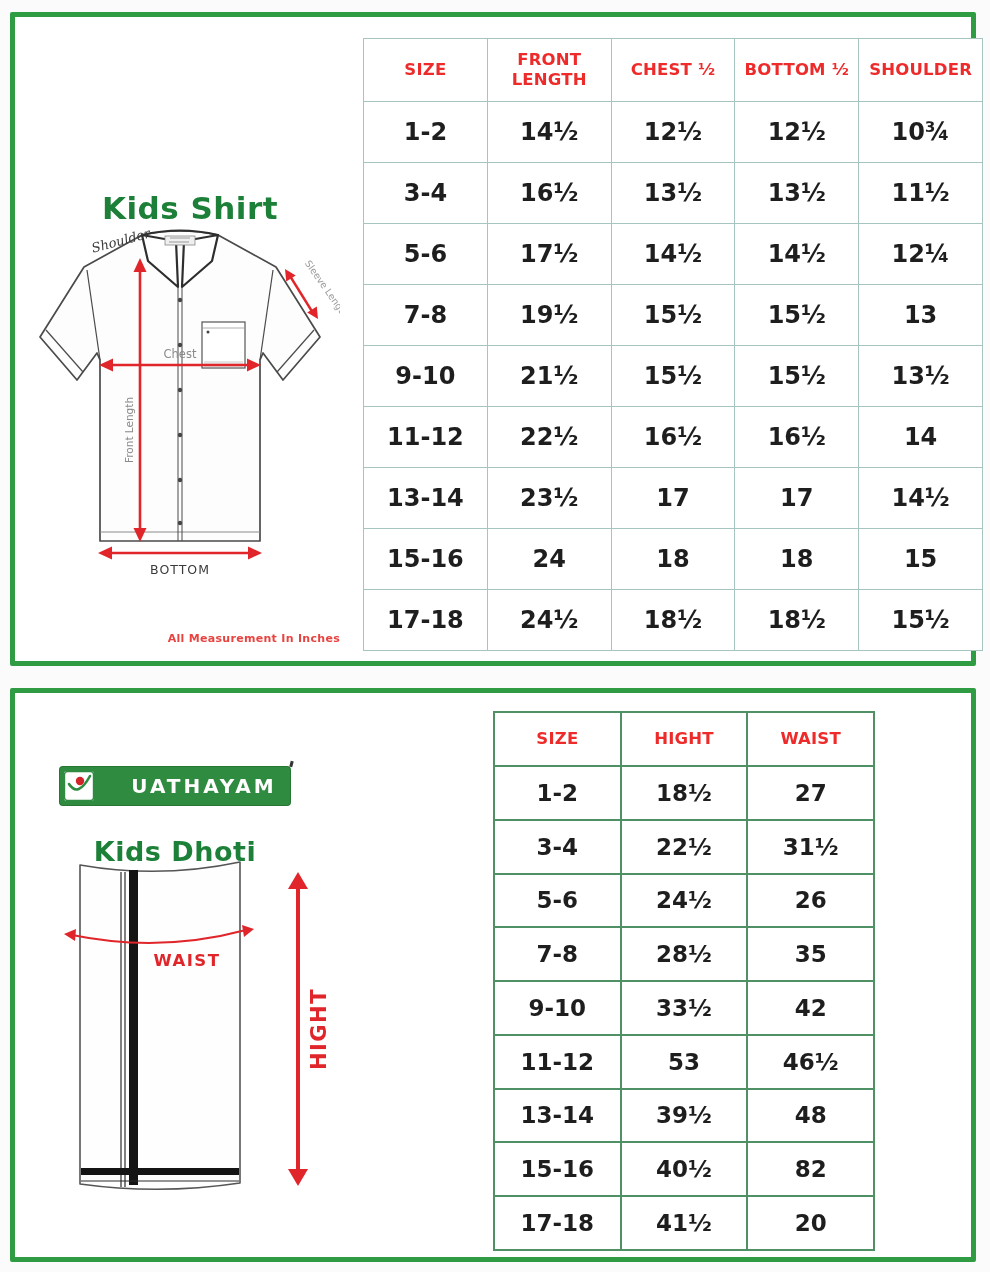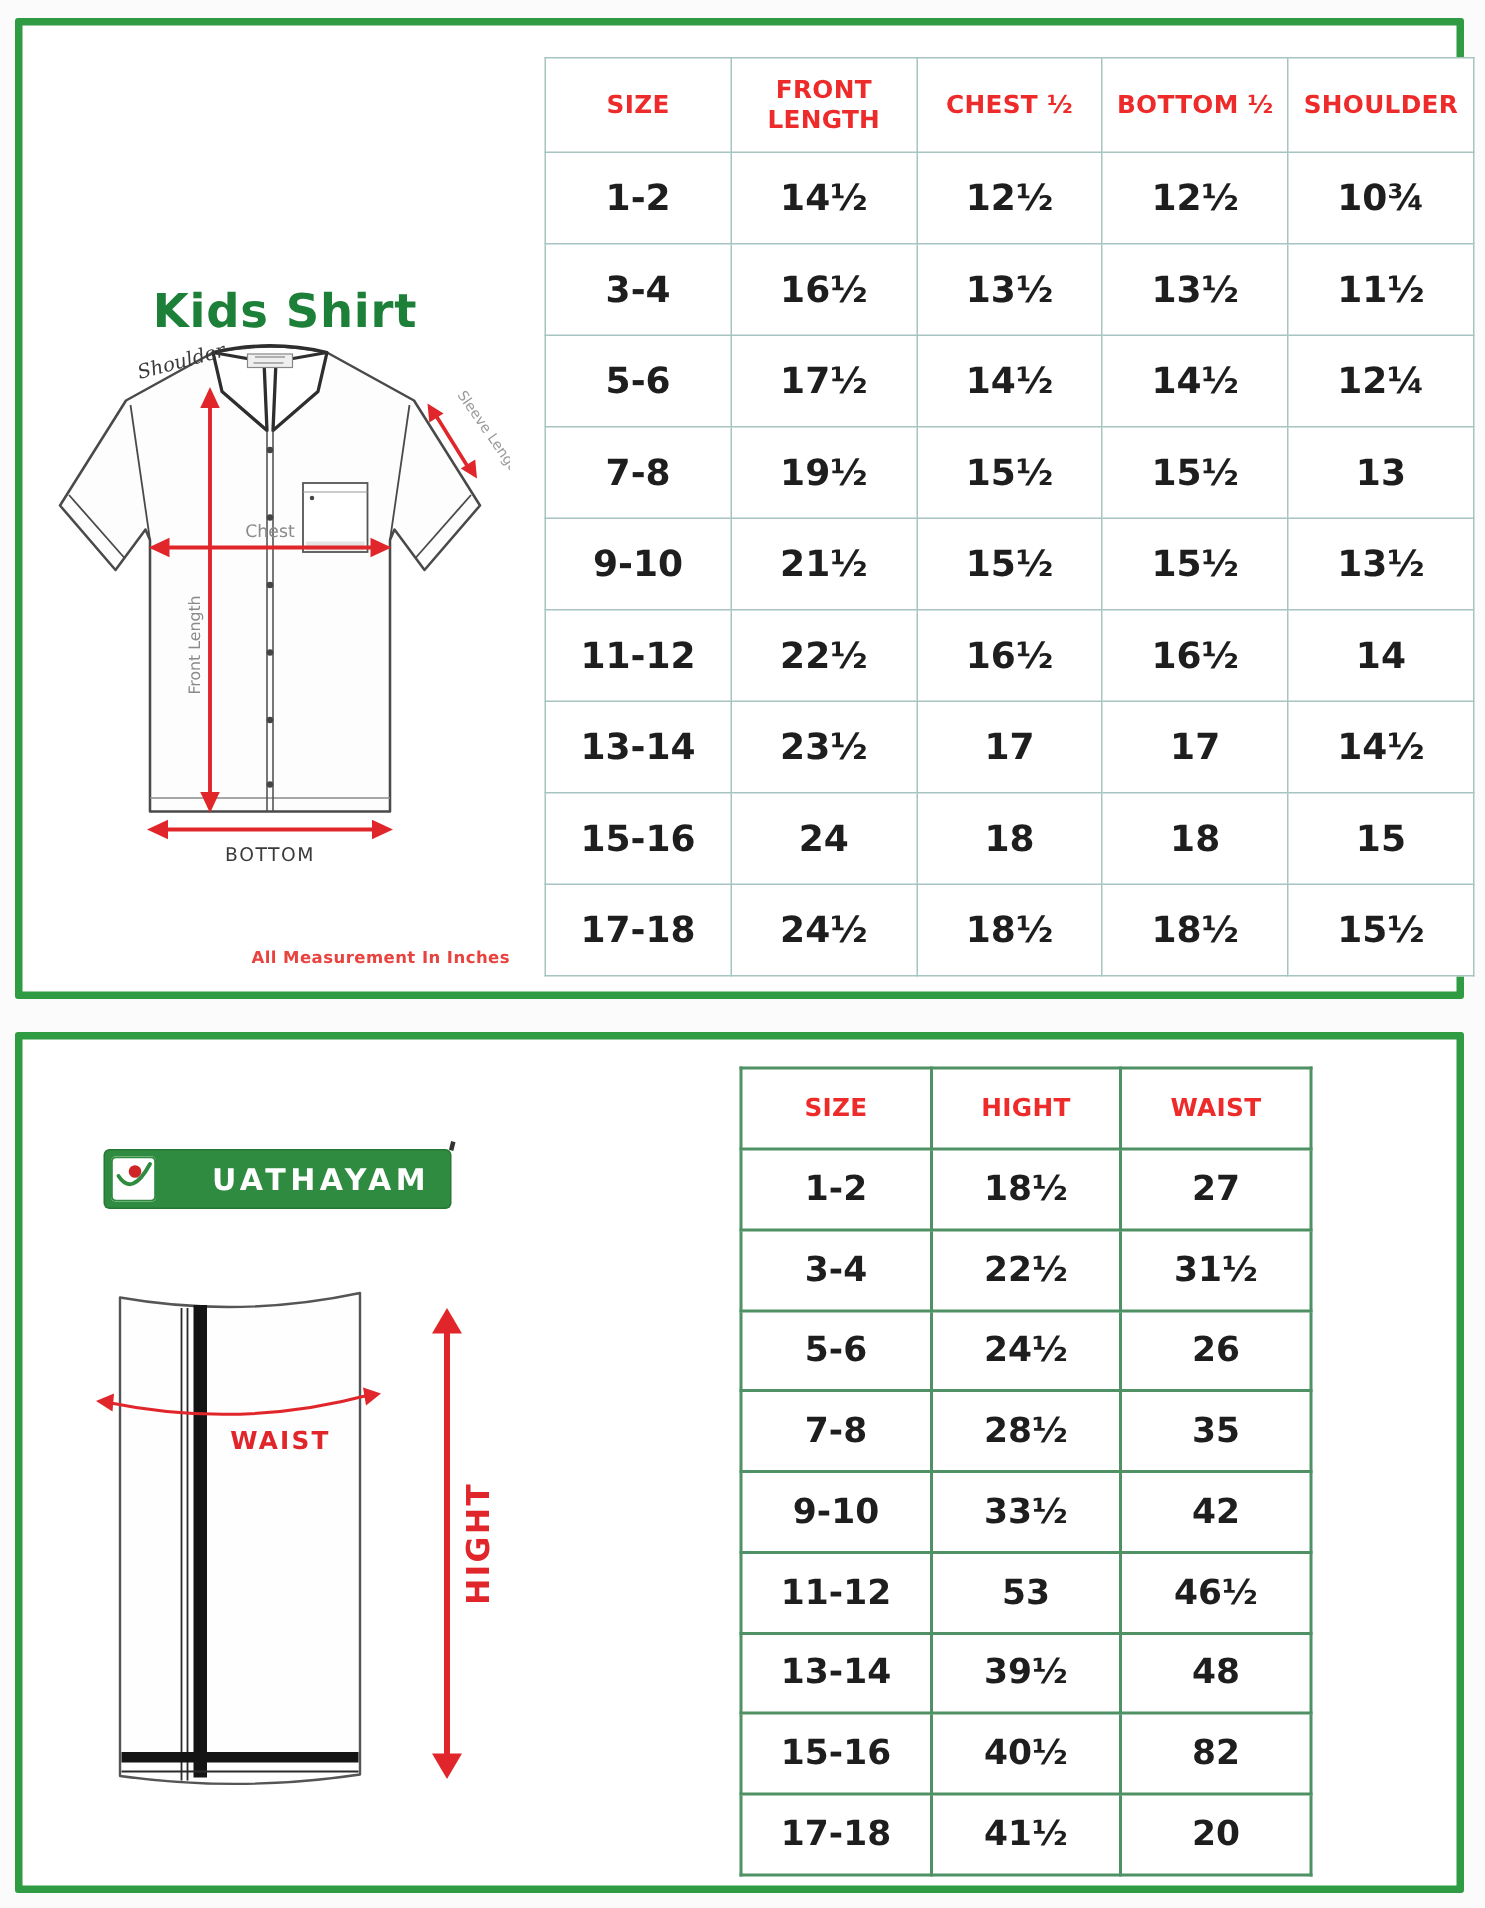--- a/index.html
+++ b/index.html
@@ -39,21 +39,21 @@
   th{color:#ee2b2b;font-size:16.5px;font-weight:bold;line-height:1.2;letter-spacing:.2px;}
   td{color:#1e1e1e;font-size:24px;font-weight:bold;}
 
   #shirt-table th,#shirt-table td{border:1.5px solid #a6c4c0;}
   #shirt-table thead th{height:62px;}
   #dhoti-table th,#dhoti-table td{border:2px solid #4f9165;}
   #dhoti-table thead th{height:52px;}
   #dhoti-table td{font-size:23px;}
 
   .brand-logo{
-    position:absolute;left:55px;top:74px;width:230px;height:38px;
+    position:absolute;left:45px;top:74px;width:230px;height:38px;
     background:#2e8b3f;border-radius:3px;display:flex;align-items:center;
     box-shadow:0 0 0 1px #267634;
     gap:24px;
   }
   .logo-icon{
     width:30px;height:30px;background:#fff;border-radius:3px;margin-left:4px;
     flex:0 0 auto;
   }
   .logo-text{
     flex:1;text-align:center;color:#fff;font-weight:bold;font-size:20px;
@@ -227,20 +227,21 @@
       <svg width="30" height="30" viewBox="0 0 30 30">
         <rect x="0.5" y="0.5" width="29" height="29" rx="3" fill="#fff" stroke="#2e8b3f" stroke-width="1.4"></rect>
         <circle cx="16" cy="10" r="4.2" fill="#cf2428"></circle>
         <path d="M5,13 Q14,27 26,5" fill="none" stroke="#2e8b3f" stroke-width="2.6" stroke-linecap="round"></path>
       </svg>
     </div>
     <div class="logo-text">UATHAYAM</div>
     <div class="logo-tm-mark"></div>
   </div>
 
+  <div class="section-title" id="dhoti-title">Kids Dhoti</div>
 
   <svg id="dhoti-diagram" width="320" height="345" viewBox="0 0 320 345">
 
     <g>
       <path d="M35,12 Q115,26 195,9 L195,330 Q115,342 35,331 Z" fill="#fefefe" stroke="#555" stroke-width="1.6" stroke-linejoin="round"></path>
 
       <line x1="76" y1="19" x2="76" y2="334" stroke="#2a2a2a" stroke-width="1.2"></line>
       <line x1="80" y1="19" x2="80" y2="334" stroke="#2a2a2a" stroke-width="1.2"></line>
 
       <rect x="84" y="17" width="9" height="315" fill="#141414"></rect>

